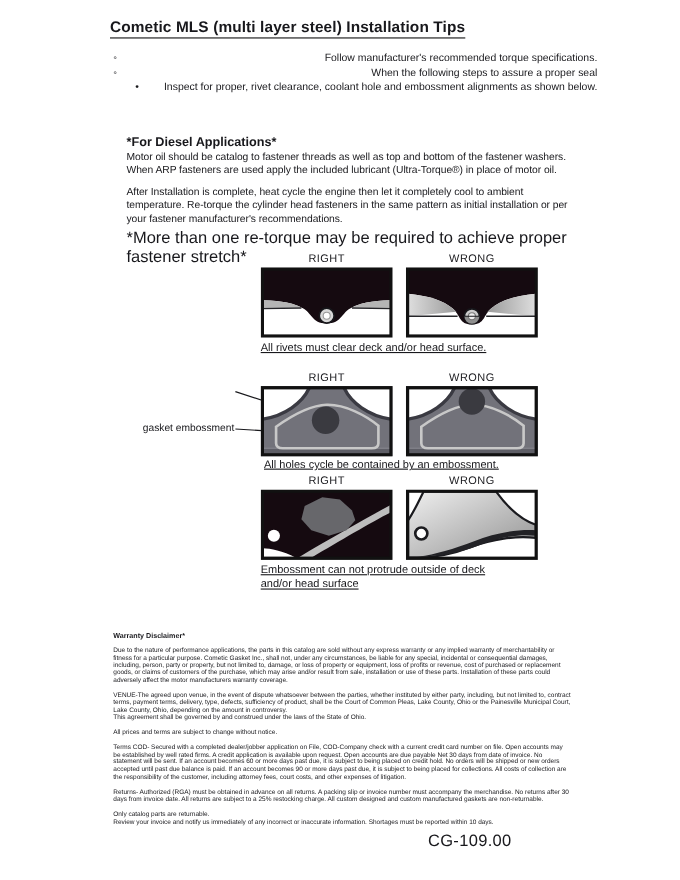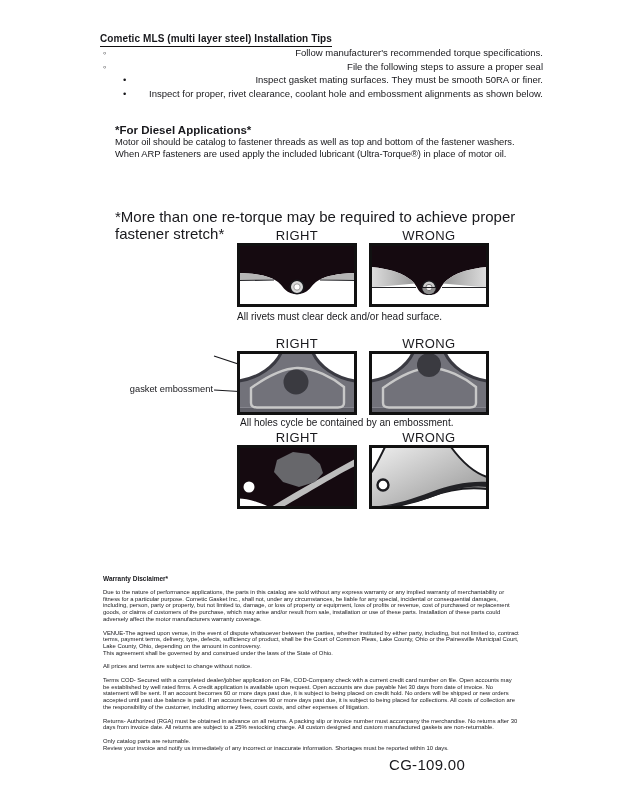--- a/index.html
+++ b/index.html
@@ -3,44 +3,44 @@
 <meta charset="utf-8">
 <style>
   html,body{margin:0;padding:0;background:#ffffff;}
   .page{
     position:relative;width:618px;height:800px;background:#ffffff;overflow:hidden;
     font-family:"Liberation Sans",sans-serif;color:#18181c;
   }
   .abs{position:absolute;}
   
   .title{
-    left:100px;top:33px;font-size:10px;font-weight:bold;
+    left:100px;top:16px;font-size:14px;font-weight:bold;
     border-bottom:1.6px solid #111;padding-bottom:2px;letter-spacing:.1px;
   }
   
   .tips{left:103px;top:46px;width:440px;font-size:9.5px;line-height:13.5px;text-align:right;}
   .bullet{position:relative;padding-left:9px;}
   .bullet::before{content:"\25E6";position:absolute;left:0;top:0;font-size:9.5px;}
   .sub-bullet{position:relative;margin-left:20px;padding-left:8px;}
   .sub-bullet::before{content:"\2022";position:absolute;left:0;top:0;font-size:9.5px;}
   
   .diesel-heading{left:115px;top:124px;font-size:11.5px;font-weight:bold;}
   .para{font-size:9.4px;line-height:12.3px;letter-spacing:-.05px;}
   .para1{left:115px;top:136px;width:424px;}
   .para2{left:115px;top:168px;width:408px;}
   .note{left:115px;top:208px;width:424px;font-size:15px;}
   
   .fig-row{display:flex;gap:12px;}
   .fig-col{width:120px;}
-  .fig-label{text-align:center;font-size:13px;line-height:14px;letter-spacing:.4px;color:#1a1a1e;}
+  .fig-label{text-align:center;font-size:10px;line-height:14px;letter-spacing:.4px;color:#1a1a1e;}
   .fig-box{display:block;width:120px;height:64px;margin-top:0;}
   .row1{left:237px;top:229px;}
   .row2{left:237px;top:337px;}
   .row3{left:237px;top:431px;}
-  .caption{font-size:10px;line-height:12.5px;color:#18181c;}
+  .caption{font-size:10px;line-height:12.5px;color:#18181c;text-decoration:underline;}
   .cap1{left:237px;top:311px;}
   .cap2{left:240px;top:417px;}
   .cap3{left:237px;top:513px;}
   .pointer-label{width:105px;text-align:right;font-size:9.3px;line-height:10.5px;}
   .pl1{left:108px;top:341px;}
   .pl2{left:108px;top:384px;}
   .pointer-lines{left:210px;top:350px;width:110px;height:50px;}
   
   .warranty{left:103px;top:575px;width:416px;}
   .warranty h4{margin:0;font-size:6.5px;line-height:7px;font-weight:bold;}
@@ -51,27 +51,27 @@
 </style>
 </head>
 <body>
 
 <div class="page">
 
   <div class="abs title">Cometic MLS (multi layer steel) Installation Tips</div>
 
   <div class="abs tips">
     <div class="bullet">Follow manufacturer's recommended torque specifications.</div>
-    <div class="bullet">File the following steps to assure a proper seal</div>
-    <div class="sub-bullet">Inspect gasket mating surfaces.  They must be smooth 50RA or finer.</div>
+    <div class="bullet">When the following steps to assure a proper seal</div>
     <div class="sub-bullet">Inspect for proper, rivet clearance, coolant hole and embossment alignments as shown below.</div>
   </div>
 
   <div class="abs diesel-heading">*For Diesel Applications*</div>
   <div class="abs para para1">Motor oil should be catalog to fastener threads as well as top and bottom of the fastener washers. When ARP fasteners are used apply the included lubricant (Ultra-Torque®) in place of motor oil.</div>
+  <div class="abs para para2">After Installation is complete, heat cycle the engine then let it completely cool to ambient temperature. Re-torque the cylinder head fasteners in the same pattern as initial installation or per your fastener manufacturer's recommendations.</div>
   <div class="abs note">*More than one re-torque may be required to achieve proper fastener stretch*</div>
 
   <div class="abs fig-row row1">
     <div class="fig-col">
       <div class="fig-label">RIGHT</div>
       <svg class="fig-box" viewBox="0 0 120 64">
         <rect x="0" y="0" width="120" height="64" fill="#ffffff"></rect>
         <path d="M2,2 H118 V30 C100,30.5 90,33 83,36.5 C73,41 74,51 60,51 C46,51 47,41 37,36.5 C30,33 20,30.5 2,30 Z" fill="#150a10"></path>
         <path d="M2,30 C20,30.5 30,33 37,36.5 L2,37.5 Z" fill="#b5b5b5"></path>
         <path d="M118,30 C100,30.5 90,33 83,36.5 L118,37.5 Z" fill="#b5b5b5"></path>
@@ -171,20 +171,24 @@
           </linearGradient>
         </defs>
         <rect x="0" y="0" width="120" height="64" fill="#ffffff"></rect>
         <path d="M16,2 L82,2 C93,17 106,28 118,32 L118,44 C100,42 78,45 60,52 C42,59 24,62 10,62 L2,62 L2,28 C8,19 12,10 16,2 Z" fill="url(#g-band)" stroke="#1b1b1f" stroke-width="2"></path>
         <path d="M118,37 C100,36 80,40 62,47 C44,54 26,59 12,61 C30,61 48,58 66,51 C84,44 102,40 118,42 Z" fill="#222226"></path>
         <circle cx="14" cy="40" r="5.5" fill="#ffffff" stroke="#1b1b1f" stroke-width="2.4"></circle>
         <rect x="1.5" y="1.5" width="117" height="61" fill="none" stroke="#111111" stroke-width="3"></rect>
       </svg>
     </div>
   </div>
+  <div class="abs caption cap3">
+    <div>Embossment can not protrude outside of deck</div>
+    <div>and/or head surface</div>
+  </div>
 
   <div class="abs warranty">
     <h4>Warranty Disclaimer*</h4>
     <p class="fp">Due to the nature of performance applications, the parts in this catalog are sold without any express warranty or any implied warranty of merchantability or fitness for a particular purpose.  Cometic Gasket Inc., shall not, under any circumstances, be liable for any special, incidental or consequential damages, including, person, party or property, but not limited to, damage, or loss of property or equipment, loss of profits or revenue, cost of purchased or replacement goods, or claims of customers of the purchase, which may arise and/or result from sale, installation or use of these parts.  Installation of these parts could adversely affect the motor manufacturers warranty coverage.</p>
     <p class="fp">VENUE-The agreed upon venue, in the event of dispute whatsoever between the parties, whether instituted by either party, including, but not limited to, contract terms, payment terms, delivery, type, defects, sufficiency of product, shall be the Court of Common Pleas, Lake County, Ohio or the Painesville Municipal Court, Lake County, Ohio, depending on the amount in controversy.</p>
     <p class="fp tight">This agreement shall be governed by and construed under the laws of the State of Ohio.</p>
     <p class="fp">All prices and terms are subject to change without notice.</p>
     <p class="fp">Terms COD- Secured with a completed dealer/jobber application on File, COD-Company check with a current credit card number on file.  Open accounts may be established by well rated firms.  A credit application is available upon request.  Open accounts are due payable Net 30 days from date of invoice.  No statement will be sent.  If an account becomes 60 or more days past due, it is subject to being placed on credit hold.  No orders will be shipped or new orders accepted until past due balance is paid.  If an account becomes 90 or more days past due, it is subject to being placed for collections.  All costs of collection are the responsibility of the customer, including attorney fees, court costs, and other expenses of litigation.</p>
     <p class="fp">Returns- Authorized (RGA) must be obtained in advance on all returns.  A packing slip or invoice number must accompany the merchandise.  No returns after 30 days from invoice date.  All returns are subject to a 25% restocking charge.  All custom designed and custom manufactured gaskets are non-returnable.</p>
     <p class="fp">Only catalog parts are returnable.</p>

